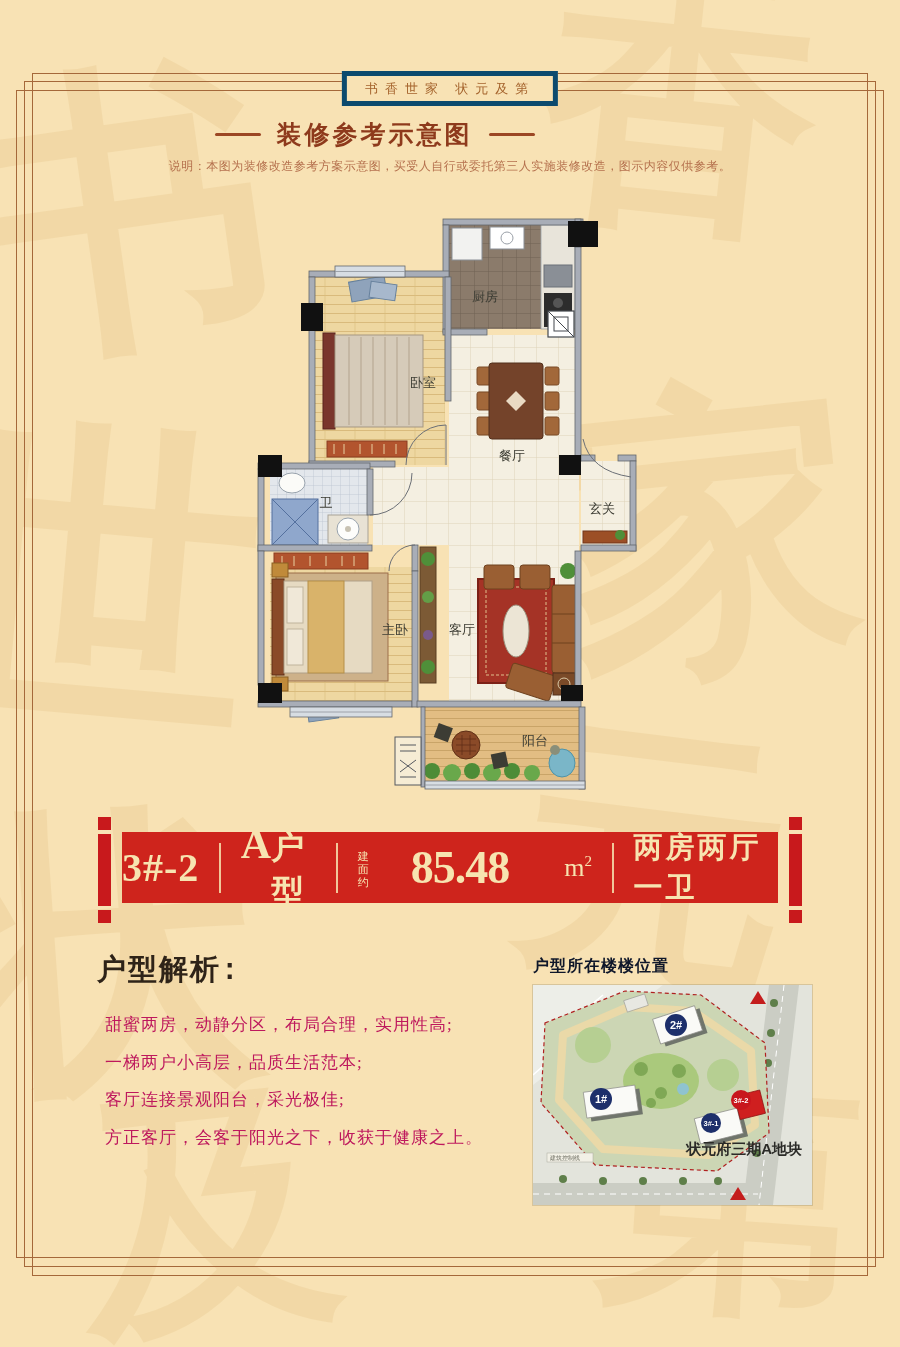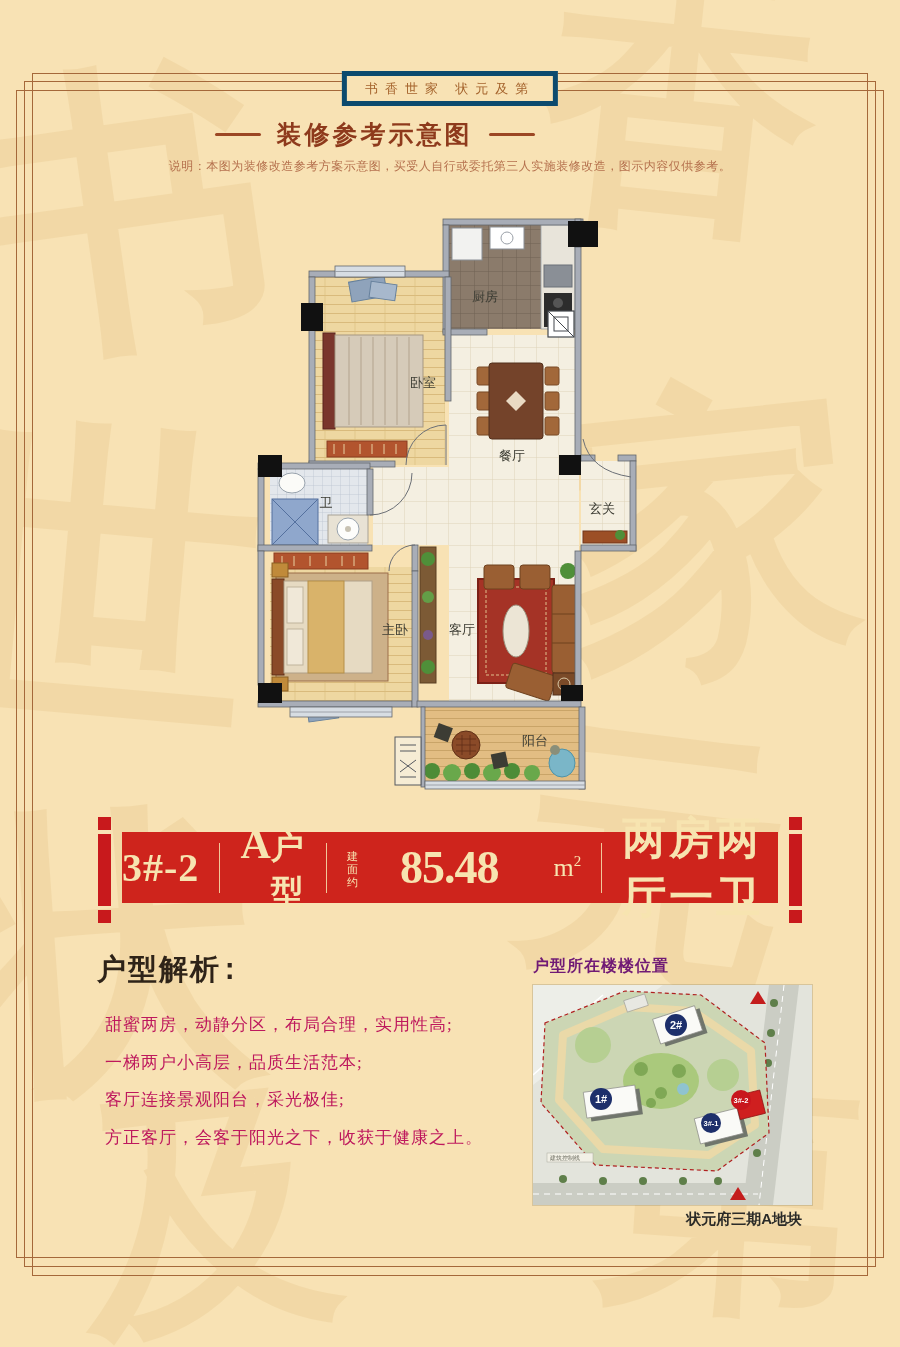--- a/index.html
+++ b/index.html
@@ -27,28 +27,28 @@
   .bdiv{width:2px;height:50px;background:rgba(247,228,176,.85);}
   #unit-no{font-size:40px;font-weight:bold;letter-spacing:1px;}
   #type-group{display:flex;align-items:baseline;}
   #type-letter{font-size:42px;font-weight:bold;}
   #type-suffix{font-size:33px;font-weight:bold;letter-spacing:2px;}
   #area-group{display:flex;align-items:center;gap:36px;}
   #area-prefix{width:14px;font-size:11px;line-height:13px;word-break:break-all;margin-right:3px;margin-top:4px;}
   #area-value{font-size:46px;font-weight:bold;letter-spacing:-1px;}
   #area-unit{font-size:26px;font-weight:normal;margin-left:19px;}
   #area-unit sup{font-size:15px;}
-  #layout-label{font-size:44px;font-weight:bold;letter-spacing:3px;}
+  #layout-label{font-size:29px;font-weight:bold;letter-spacing:3px;}
   #analysis-heading{position:absolute;left:97px;top:950px;font-size:29px;font-weight:bold;color:#2e2318;
     font-family:Liberation Mono, monospace;letter-spacing:2px;z-index:2;}
   .analysis-line{position:absolute;left:105px;font-size:17px;color:#be185d;font-family:"Liberation Serif",serif;letter-spacing:1px;z-index:2;}
   #al0{top:1013px;} #al1{top:1051px;} #al2{top:1088px;} #al3{top:1126px;}
-  #map-title{position:absolute;left:533px;top:956px;font-size:16px;color:#701a75;font-weight:bold;z-index:2;letter-spacing:1px;}
+  #map-title{position:absolute;left:533px;top:956px;font-size:16px;color:#0f172a;font-weight:bold;z-index:2;letter-spacing:1px;}
   #site-map{position:absolute;left:533px;top:985px;z-index:2;box-shadow:0 0 0 1px rgba(120,110,80,.25);}
-  #map-caption{position:absolute;left:533px;top:1210px;width:279px;text-align:right;padding-right:10px;box-sizing:border-box;
+  #map-caption{position:absolute;left:533px;top:1140px;width:279px;text-align:right;padding-right:10px;box-sizing:border-box;
     font-size:15px;color:#2b2b28;font-weight:bold;z-index:2;}
   text{font-family:"Liberation Sans",sans-serif;}
 </style>
 </head>
 <body>
 
 <div id="poster">
 
   <span class="wm" style="left:-30px;top:60px;font-size:300px;transform:rotate(-8deg);">书</span>
   <span class="wm" style="left:540px;top:-40px;font-size:280px;transform:rotate(6deg);">香</span>

